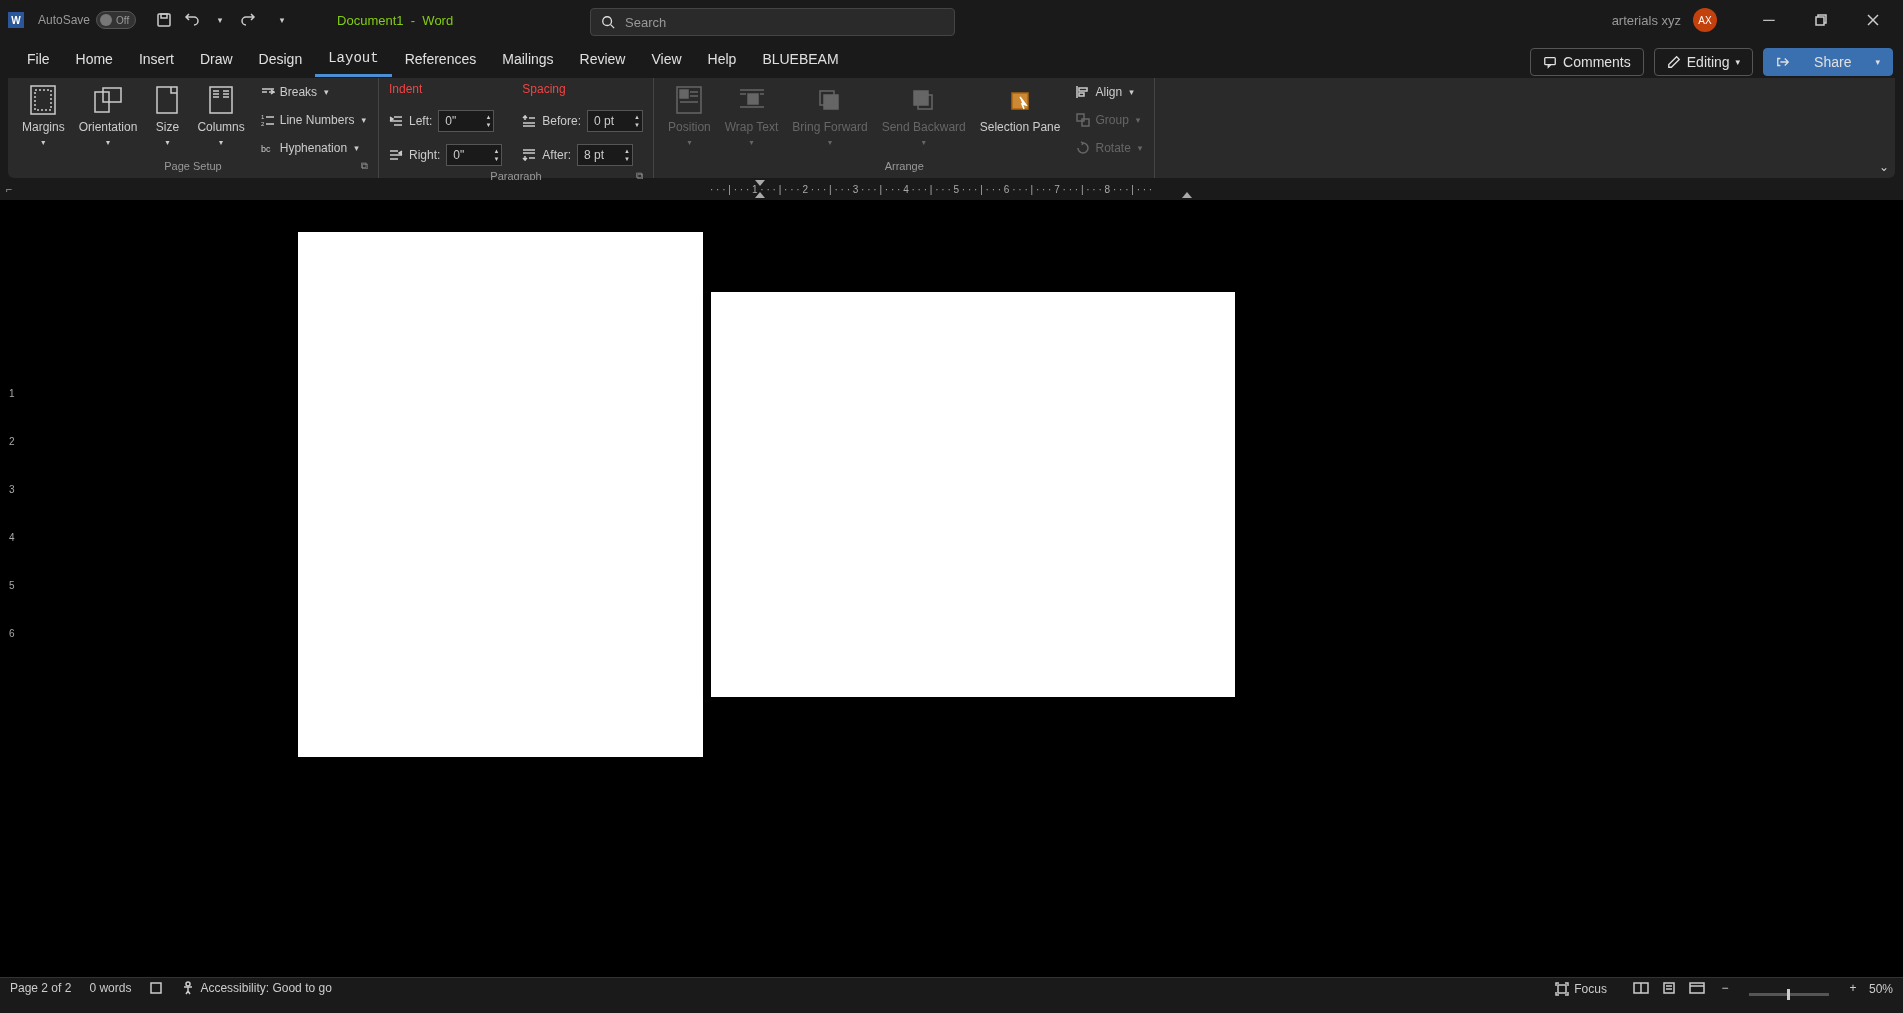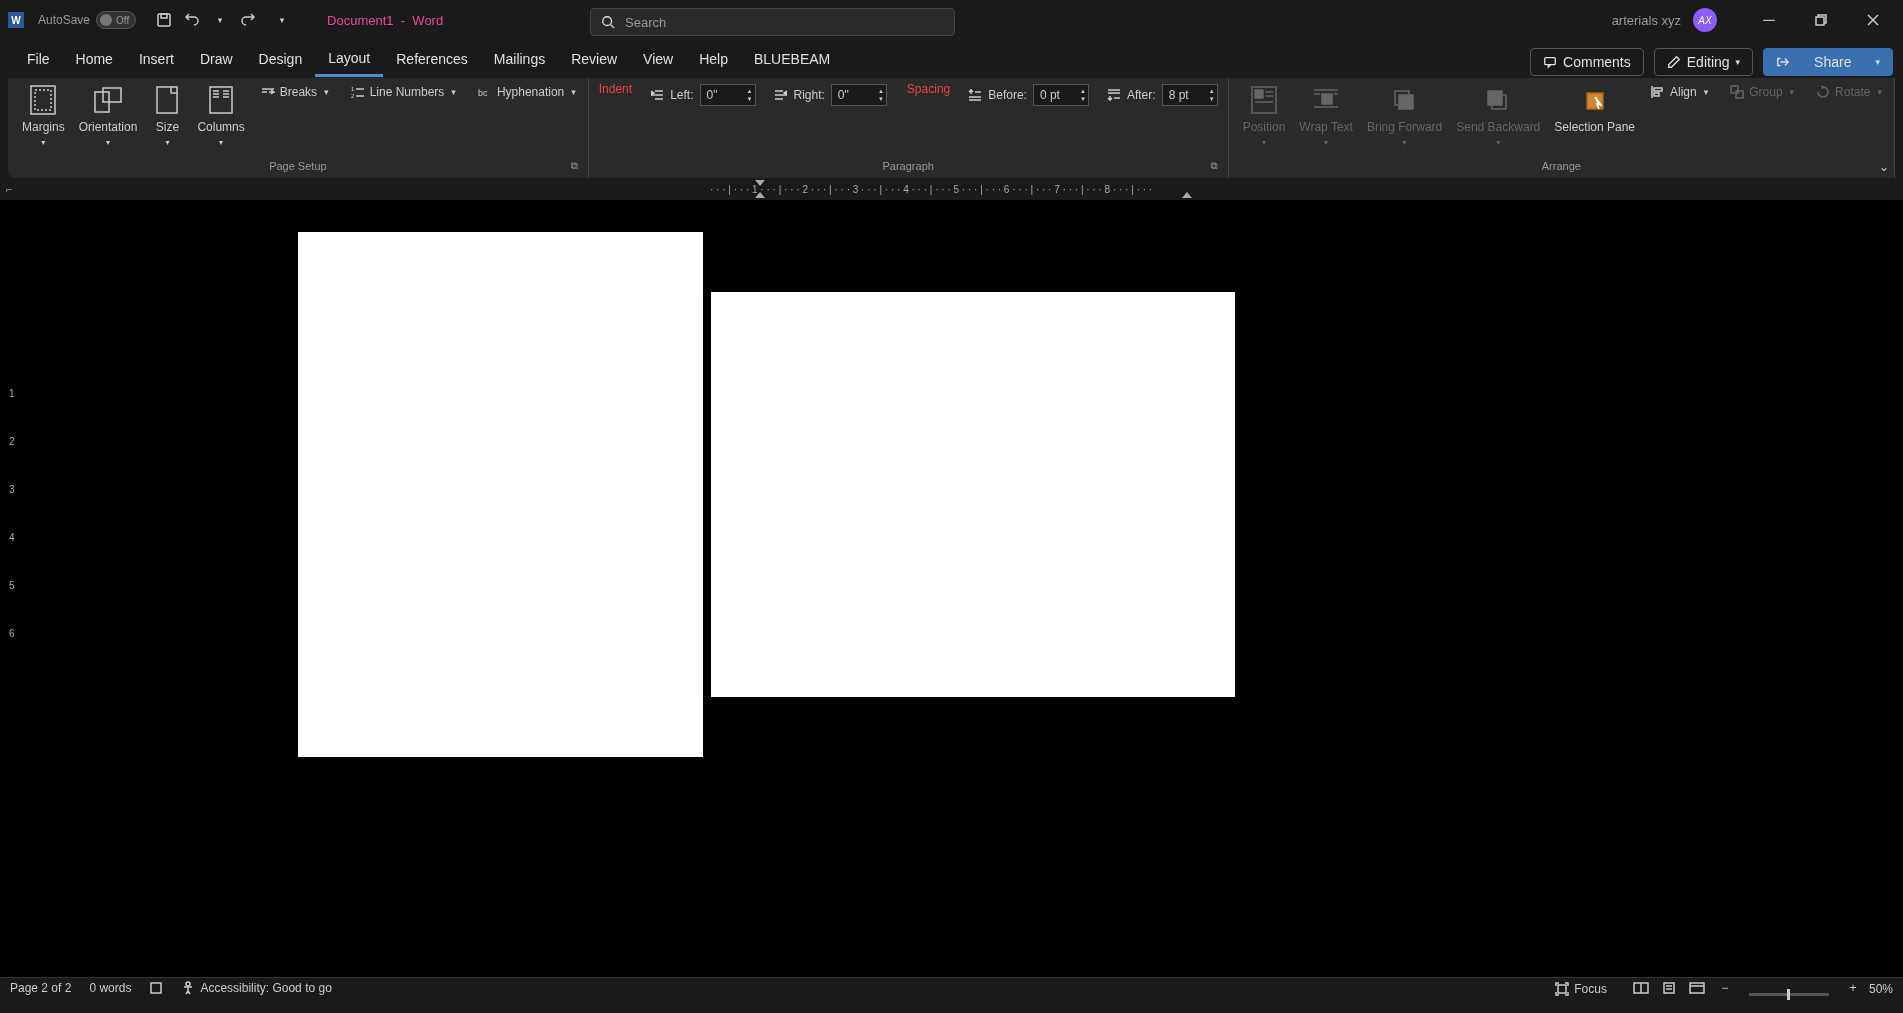--- a/index.html
+++ b/index.html
@@ -5,50 +5,50 @@
     * { margin: 0; padding: 0; box-sizing: border-box; font-family: "Segoe UI", sans-serif; }
     body { background: #1a1a1a; color: #e0e0e0; width: 1903px; height: 1013px; overflow: hidden; position: relative; }
     
     
     .title-bar { height: 40px; display: flex; align-items: center; background: #1a1a1a; padding: 0 8px; }
     .app-icon { width: 16px; height: 16px; background: #2b579a; display: flex; align-items: center; justify-content: center; color: white; font-size: 10px; font-weight: bold; margin-right: 14px; }
     .autosave { font-size: 12px; color: #999; margin-right: 6px; }
     .toggle { width: 40px; height: 18px; border-radius: 10px; background: #333; border: 1px solid #555; display: flex; align-items: center; padding: 0 3px; margin-right: 14px; font-size: 10px; color: #999; }
     .toggle-knob { width: 12px; height: 12px; border-radius: 50%; background: #777; margin-right: 4px; }
     .qa-btn { width: 24px; height: 24px; display: flex; align-items: center; justify-content: center; color: #ccc; margin: 0 2px; cursor: pointer; font-size: 14px; }
-    .doc-title { margin-left: 31px; font-size: 13px; color: #ec4899; text-align: center; }
+    .doc-title { margin-left: 41px; font-size: 13px; color: #84cc16; text-align: center; }
     .search-box { position: absolute; left: 590px; top: 8px; width: 365px; height: 28px; background: #2a2a2a; border: 1px solid #444; border-radius: 4px; display: flex; align-items: center; padding: 0 10px; }
     .search-box svg { width: 14px; height: 14px; margin-right: 10px; }
     .search-box span { color: #999; font-size: 13px; }
     .title-right { position: absolute; right: 10px; top: 8px; display: flex; align-items: center; gap: 12px; }
     .username { font-size: 13px; color: #999; }
-    .avatar { width: 24px; height: 24px; border-radius: 50%; background: #8b5cf6; display: flex; align-items: center; justify-content: center; font-size: 10px; color: #fff; margin-right: 20px; font-style: italic; }
+    .avatar { width: 24px; height: 24px; border-radius: 50%; background: #c2410c; display: flex; align-items: center; justify-content: center; font-size: 10px; color: #fff; margin-right: 20px; }
     .win-btn { width: 40px; height: 24px; display: flex; align-items: center; justify-content: center; color: #ccc; cursor: pointer; }
     
     
     .tabs { height: 38px; display: flex; align-items: center; padding: 0 14px; gap: 0; }
     .tab { padding: 8px 13px; font-size: 14px; color: #e0e0e0; cursor: pointer; }
-    .tab.active { border-bottom: 3px solid #4a8fd6; }
+    .tab.active { border-bottom: 3px solid #4a8fd6; font-family: Liberation Mono, monospace; }
     .tabs-right { position: absolute; right: 10px; top: 48px; display: flex; align-items: center; gap: 10px; }
     .action-btn { display: flex; align-items: center; gap: 6px; padding: 5px 12px; border: 1px solid #555; border-radius: 4px; font-size: 14px; cursor: pointer; }
     .action-btn.share { background: #3a6fb0; border-color: #3a6fb0; gap: 24px; }
     
     
     .ribbon { height: 100px; background: #2a2a2a; display: flex; border-radius: 0 0 6px 6px; margin: 0 8px; position: relative; }
     .group { border-right: 1px solid #444; padding: 4px 10px; display: flex; flex-direction: column; }
     .group-content { flex: 1; display: flex; align-items: flex-start; gap: 6px; }
     .group-label { font-size: 11px; color: #999; text-align: center; padding: 2px 0; position: relative; }
     .group-label .launcher { position: absolute; right: 0; bottom: 2px; font-size: 10px; color: #999; }
     .big-btn { display: flex; flex-direction: column; align-items: center; gap: 4px; padding: 2px 4px; font-size: 12px; color: #ccc; cursor: pointer; }
     .big-btn .icon { width: 32px; height: 32px; display: flex; align-items: center; justify-content: center; }
     .big-btn.disabled { color: #666; }
     .small-btn { display: flex; align-items: center; gap: 5px; font-size: 12px; color: #ccc; padding: 3px 2px; cursor: pointer; }
     .small-btn .chev { font-size: 9px; margin-left: 2px; }
     .small-btn.disabled { color: #666; }
-    .stack { display: flex; flex-direction: row; gap: 18px; }
+    .stack { display: flex; flex-direction: column; gap: 8px; }
     .indent-row { display: flex; align-items: center; gap: 6px; font-size: 12px; color: #ccc; margin: 2px 0; }
     .num-input { width: 56px; height: 22px; background: #1a1a1a; border: 1px solid #555; display: flex; align-items: center; justify-content: space-between; padding: 0 2px 0 6px; font-size: 12px; }
     .spinner { display: flex; flex-direction: column; font-size: 6px; line-height: 8px; }
     .section-label { font-size: 12px; color: #ef4444; margin-bottom: 4px; }
     .ribbon-collapse { position: absolute; right: 6px; bottom: 4px; font-size: 12px; color: #ccc; cursor: pointer; }
     
     
     .ruler-h { height: 20px; background: #1a1a1a; position: relative; margin-top: 2px; }
     .ruler-corner { position: absolute; left: 6px; top: 3px; font-size: 11px; color: #999; }
     .ruler-marks { position: absolute; left: 710px; top: 4px; font-size: 10px; color: #aaa; letter-spacing: 0; }

